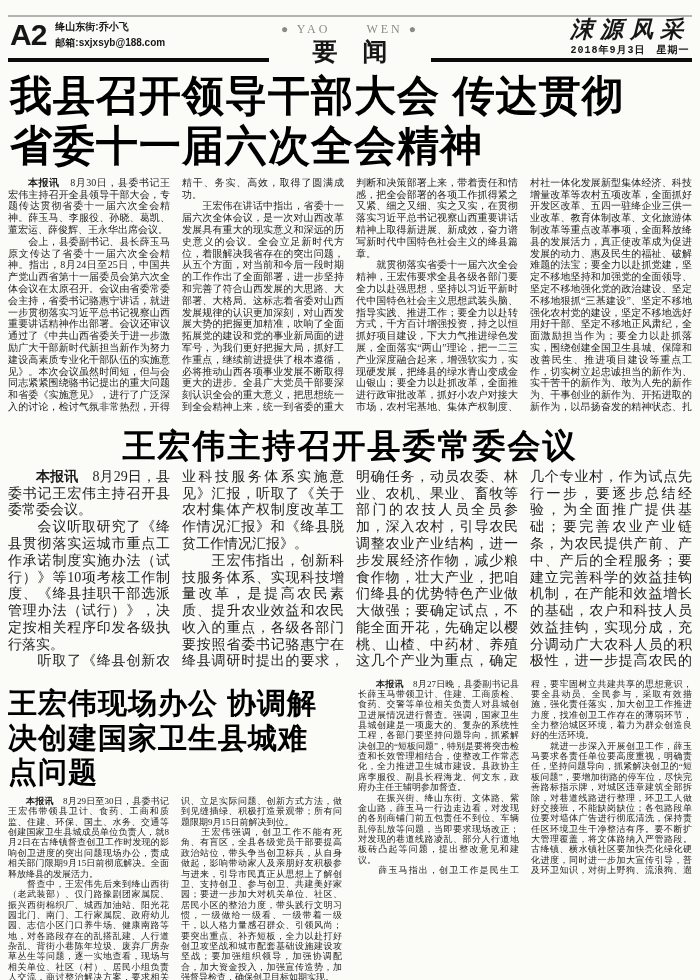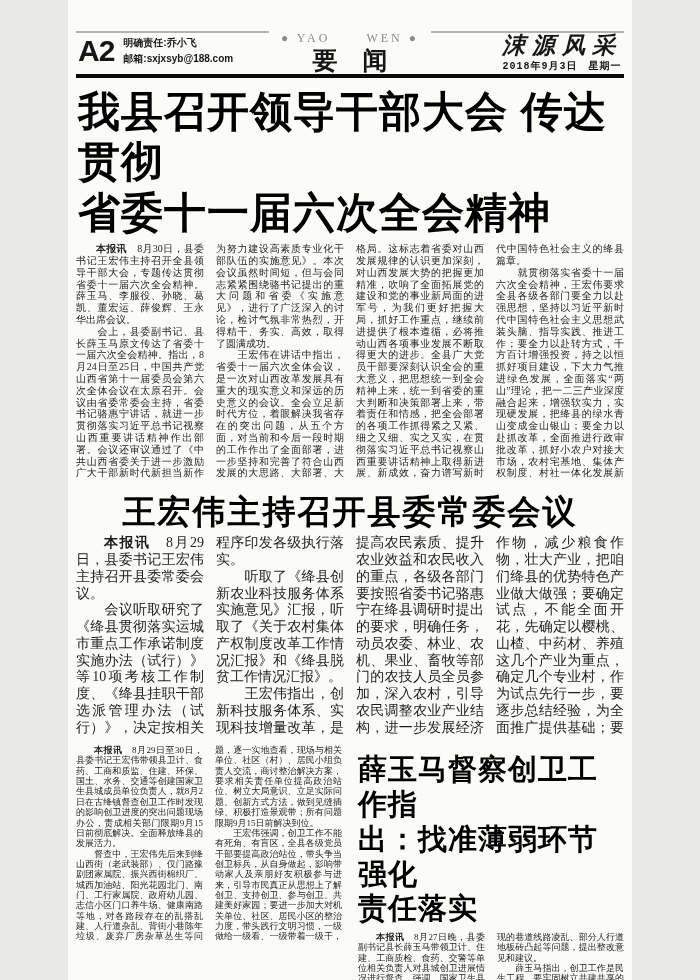--- a/index.html
+++ b/index.html
@@ -1,28 +1,28 @@
 <!DOCTYPE html>
 <html><head>
 <meta charset="utf-8">
 <style>
   * { margin:0; padding:0; box-sizing:border-box; }
   html,body { background:#e9e9e6; }
   .page {
-    position:relative; width:564px; height:980px; margin:0 auto;
-    background:#fbfbf8; color:#161616; overflow:hidden; padding:16px 8px;
+    position:relative; width:700px; height:980px; margin:0 auto;
+    background:#fbfbf8; color:#161616; overflow:hidden; padding:0 8px;
     font-family:"Liberation Serif","DejaVu Serif",serif;
   }
   
   header { position:relative; height:50px; margin-top:6px; }
   .top-rule { position:absolute; top:9px; left:0; right:0; height:2px; background:#b3b3b0; }
   .hdr-left { position:absolute; left:2px; top:13px; display:flex; gap:9px; align-items:center; }
   .pagenum { font-family:"Liberation Sans","DejaVu Sans",sans-serif; font-weight:900; font-size:30px; line-height:1; letter-spacing:-1px; }
   .editor { font-family:"Liberation Sans","DejaVu Sans",sans-serif; font-size:10px; font-weight:700; line-height:1.55; }
-  .hdr-center { position:absolute; left:50%; transform:translateX(-50%); top:8px; text-align:center; background:#fbfbf8; padding:0 12px; }
+  .hdr-center { position:absolute; left:50%; transform:translateX(-50%); top:15px; text-align:center; background:#fbfbf8; padding:0 12px; }
   .pinyin { font-size:12px; color:#8a8a88; letter-spacing:3px; white-space:pre; }
   .section { font-size:25px; font-weight:700; line-height:1.05; margin-top:1px; }
   .hdr-right { position:absolute; right:2px; top:11px; text-align:center; }
   .brand { font-family:"DejaVu Serif",serif; font-style:italic; font-weight:700; font-size:23px; line-height:1.05; letter-spacing:7px; white-space:nowrap; }
   .date { font-family:Liberation Mono, monospace; font-size:10px; font-weight:700; letter-spacing:1px; margin-top:2px; }
   .thick-rule { height:4px; background:#0b0b0b; margin-top:2px; }
   
   .hl { font-family:"Liberation Sans","DejaVu Sans",sans-serif; color:#000; white-space:pre-line; font-weight:900; }
   .hl1 { font-size:42px; line-height:1.2; letter-spacing:1px; padding:9px 2px 5px; }
   .hl2 { font-size:33px; line-height:1.15; letter-spacing:2px; padding:5px 2px 4px;text-align:center; }
@@ -48,21 +48,21 @@
 </head>
 <body>
 
 <div class="page">
 
   <header>
     <div class="top-rule"></div>
     <div class="hdr-left">
       <span class="pagenum">A2</span>
       <div class="editor">
-        <div>明确责任:乔小飞</div>
+        <div>绛山东街:乔小飞</div>
         <div>邮箱:sxjxsyb@188.com</div>
       </div>
     </div>
     <div class="hdr-center">
       <div class="pinyin">● YAO　 　WEN ●</div>
       <div class="section">要　闻</div>
     </div>
     <div class="hdr-right">
       <div class="brand">涑源风采</div>
       <div class="date">2018年9月3日　星期一</div>
@@ -92,33 +92,33 @@
 　　王宏伟指出，创新科技服务体系、实现科技增量改革，是提高农民素质、提升农业效益和农民收入的重点，各级各部门要按照省委书记骆惠宁在绛县调研时提出的要求，明确任务，动员农委、林业、农机、果业、畜牧等部门的农技人员全员参加，深入农村，引导农民调整农业产业结构，进一步发展经济作物，减少粮食作物，壮大产业，把咱们绛县的优势特色产业做大做强；要确定试点，不能全面开花，先确定以樱桃、山楂、中药材、养殖这几个产业为重点，确定几个专业村，作为试点先行一步，要逐步总结经验，为全面推广提供基础；要完善农业产业链条，为农民提供产前、产中、产后的全程服务；要建立完善科学的效益挂钩机制，在产能和效益增长的基础，农户和科技人员效益挂钩，实现分成，充分调动广大农科人员的积极性，进一步提高农民的收益；要完善保障措施，在政策、人力、财力，包括督查等方面细化到位。
 　　王宏伟要求，各级各部门要进一步提高政治站位，以习近平总书记关于“三农”工作的相关论述，深入贯彻落实全市农村集体产权制度改革现场推进会精神，把改革工作放在心上、拿在手上、落实在行动上，突出工作重点，做好清理、登记、上报等六方面工作，要补齐工作短板，从现在起对前一段工作进行一次回头看，发现问题、解决问题，要加大工作力度，全力推进农村集体制度改革工作迈向深入，激发农村发展的活力、潜力和动力，激活农村各种生产要素，推动“三农”工作持续稳步发展。
 　　王宏伟强调，目前脱贫攻坚工作已到了关键期、攻坚期，各级各部门要进一步加大工作力度，严格按照“八进八出”的要求，摸清家底，精准到位；要把握重点，切实做好异地扶贫搬迁、搬迁村复垦、产业扶贫、教育扶贫等工作，要补齐短板，重点解决好基础设施差、产业底子薄、危房改造等问题，确保10月底全面完成；要狠抓落实，苦干实干，确保圆满完成各项目标任务。</div>
       <p class="byline">齐晓兵</p>
     </div>
   </article>
 
   <div class="bottom">
 
     <article>
+      <h2 class="hl hl3">王宏伟现场办公 协调解
+决创建国家卫生县城难
+点问题</h2>
       <div class="body cols2 a34b">
         <p class="para first"><b class="tag">本报讯</b><span>　8月29日至30日，县委书记王宏伟带领县卫计、食药、工商和质监、住建、环保、国土、水务、交通等创建国家卫生县城成员单位负责人，就8月2日在古绛镇督查创卫工作时发现的影响创卫进度的突出问题现场办公，责成相关部门限期9月15日前彻底解决。全面释放绛县的发展活力。</span></p>
         <div class="para rest">　　督查中，王宏伟先后来到绛山西街（老武装部）、仅门路豫剧团家属院、振兴西街棉织厂、城西加油站、阳光花园北门、南门、工行家属院、政府幼儿园、志信小区门口养牛场、健康南路等地，对各路段存在的乱搭乱建、人行道杂乱、背街小巷陈年垃圾、废弃厂房杂草丛生等问题，逐一实地查看，现场与相关单位、社区（村）、居民小组负责人交流，商讨整治解决方案，要求相关责任单位提高政治站位、树立大局意识、立足实际问题、创新方式方法，做到见缝插绿、积极打造景观带；所有问题限期9月15日前解决到位。
 　　王宏伟强调，创卫工作不能有死角、有盲区，全县各级党员干部要提高政治站位，带头争当创卫标兵，从自身做起，影响带动家人及亲朋好友积极参与进来，引导市民真正从思想上了解创卫、支持创卫、参与创卫、共建美好家园；要进一步加大对机关单位、社区、居民小区的整治力度，带头践行文明习惯，一级做给一级看、一级带着一级干，以人格力量感召群众、引领风尚；要突出重点、补齐短板，全力以赴打好创卫攻坚战和城市配套基础设施建设攻坚战；要加强组织领导，加强协调配合，加大资金投入，加强宣传造势，加强督导检查，确保创卫目标如期实现。
 　　王辅明、荆晨亮参加活动。</div>
 
       </div>
     </article>
 
     <article>
-      <h2 class="hl hl3">薛玉马督察创卫工作指
-出：找准薄弱环节 强化
-责任落实</h2>
       <div class="body cols2 a34b">
         <p class="para first"><b class="tag">本报讯</b><span>　8月27日晚，县委副书记县长薛玉马带领卫计、住建、工商质检、食药、交警等单位相关负责人对县城创卫进展情况进行督查。强调，国家卫生县城创建是一项庞大的、复杂的系统性工程，各部门要坚持问题导向，抓紧解决创卫的“短板问题”，特别是要将突击检查和长效管理相结合，使整改工作常态化，全力推进卫生城市建设。县政协主席李服役、副县长程海龙、何文东，政府办主任王辅明参加督查。</span></p>
         <div class="para rest">　　在振兴街、绛山东街、文体路、紫金山路，薛玉马一行边走边看，对发现的各别商铺门前五包责任不到位、车辆乱停乱放等问题，当即要求现场改正；对发现的巷道线路凌乱、部分人行道地板砖凸起等问题，提出整改意见和建议。
 　　薛玉马指出，创卫工作是民生工程，要牢固树立共建共享的思想意识，要全县动员、全民参与，采取有效措施，强化责任落实，加大创卫工作推进力度，找准创卫工作存在的薄弱环节，全力整治城区环境，着力为群众创造良好的生活环境。
 　　就进一步深入开展创卫工作，薛玉马要求各责任单位要高度重视，明确责任，坚持问题导向，抓紧解决创卫的“短板问题”，要增加街路的停车位，尽快完善路标指示牌，对城区违章建筑全部拆除，对巷道线路进行整理，环卫工人做好交接班，不能缺岗缺位；各包路段单位要对墙体广告进行彻底清洗，保持责任区环境卫生干净整洁有序。要不断扩大管理覆盖，将文体路纳入严管路段。古绛镇、横水镇社区要加快亮化绿化硬化进度，同时进一步加大宣传引导，普及环卫知识，对街上野狗、流浪狗、遛狗等不文明行为加大曝光力度，形成人人知晓、人人支持、人人参与、人人满意的浓厚氛围，全力打好创卫工作攻坚战。</div>
       </div>
     </article>
 
   </div>
 </div>

